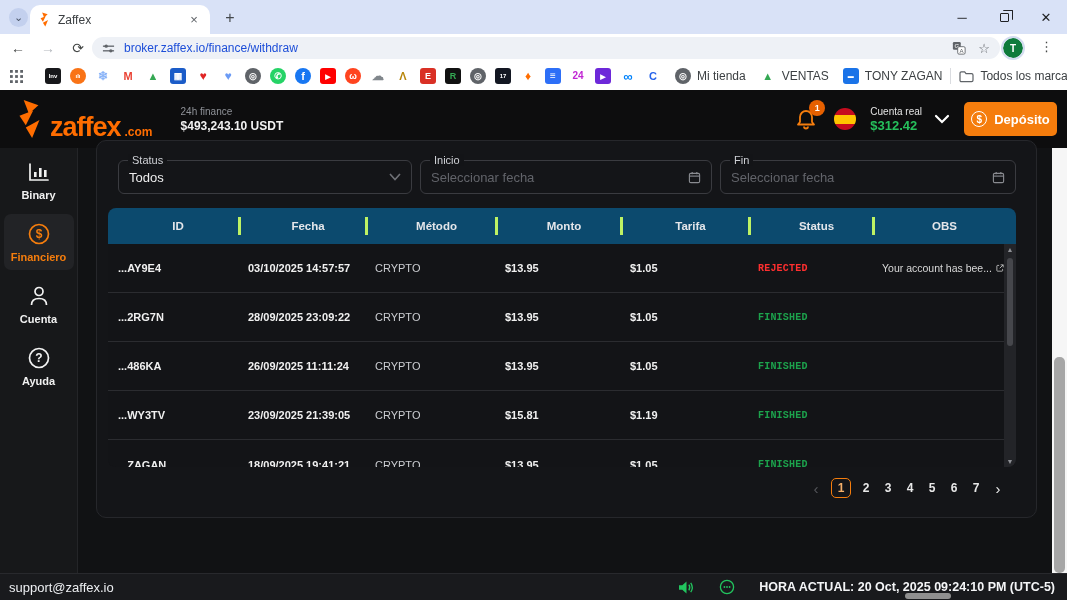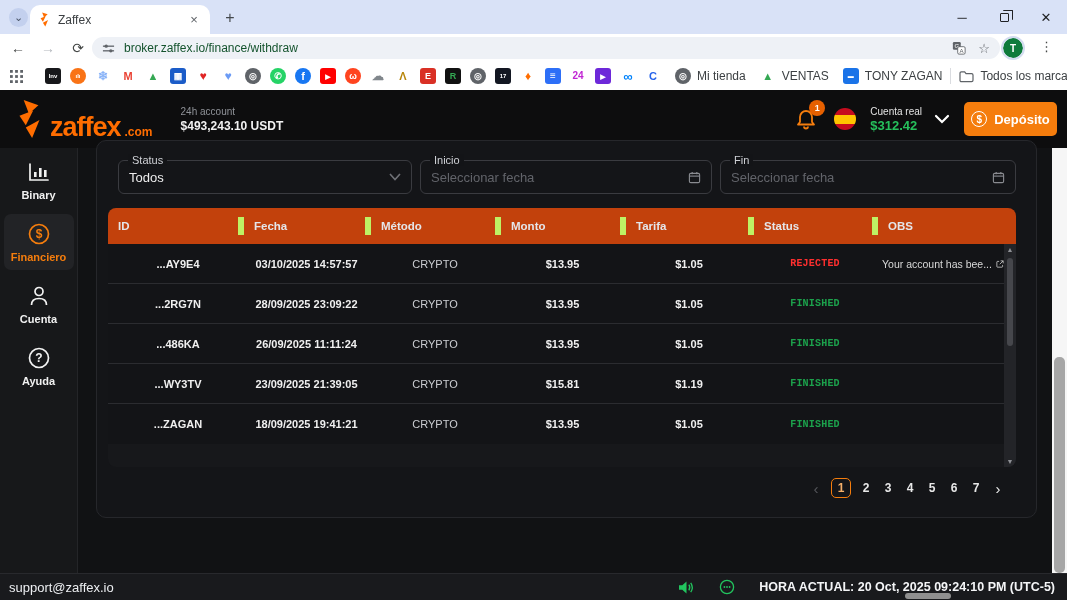--- a/index.html
+++ b/index.html
@@ -22,21 +22,21 @@
   .restore-glyph { width:9px; height:9px; border:1px solid #202124; border-radius:1px; position:relative; }
   .restore-glyph:before { content:""; position:absolute; left:2px; top:-4px; width:9px; height:9px;
     border:1px solid #202124; border-left:none; border-bottom:none; border-radius:1px; }
 
   .toolbar { position:relative; height:28px; background:#fff; display:flex; align-items:center; }
   .nav-ic { width:24px; text-align:center; font-size:14px; color:#444746; margin-left:6px; }
   .nav-ic.fwd { color:#b4b8bd; }
   .omnibox { position:absolute; left:92px; top:3px; width:908px; height:22px; background:#eef1f6;
     border-radius:11px; display:flex; align-items:center; padding:0 10px; }
   .site-info { display:flex; margin-right:9px; }
-  .url { font-size:12px; color:#14532d; flex:1; }
+  .url { font-size:12px; color:#1d4ed8; flex:1; }
   .omni-ic { margin-left:12px; color:#5f6368; font-size:13px; display:flex; }
   .avatar { position:absolute; right:44px; top:4px; width:20px; height:20px; border-radius:50%;
     background:#0f7b3c; color:#fff; font-size:10px; font-weight:bold; display:flex; align-items:center; justify-content:center;
     outline:2px solid #d3dcf0; }
   .kebab { position:absolute; right:14px; top:5px; color:#444746; font-size:13px; }
 
   .bookmarks { height:28px; background:#fff; display:flex; align-items:center; padding:0 10px; }
   .apps-grid { display:flex; margin-right:6px; }
   .bm-sep { width:1px; height:16px; background:#dadce0; margin:0 8px; }
   .fav { width:16px; height:16px; display:inline-flex; align-items:center; justify-content:center;
@@ -88,26 +88,26 @@
   .field { position:relative; border:1px solid #3a3b40; border-radius:6px; height:34px; display:flex; align-items:center; padding:0 10px; }
   .field-label { position:absolute; top:-7px; left:9px; background:#131417; padding:0 4px; font-size:11px; color:#cfd1d6; }
   .f-status { width:294px; } .f-start { width:292px; } .f-end { width:296px; }
   .field-value { font-size:13px; color:#ededed; flex:1; }
   .field-placeholder { font-size:13px; color:#62646a; flex:1; }
   .field-ic { display:flex; }
 
   .table { position:absolute; left:108px; top:118px; width:908px; height:259px; background:#17181b;
     border-radius:8px; overflow:hidden; }
   .thead { display:grid; grid-template-columns:130px 127px 130px 125px 128px 124px 1fr; height:36px;
-    background:#c2410c; align-items:center; padding-right:12px; }
+    background:#0c4a6e; align-items:center; padding-right:12px;text-align:center; }
   .th { font-size:11.5px; font-weight:bold; color:#e4e6ea; padding-left:10px; height:18px; line-height:18px; }
-  .th + .th { border-left:6px solid #bef264; }
+  .th + .th { border-left:3px solid #bef264; }
   .tbody { position:absolute; top:36px; left:0; right:12px; bottom:0; }
-  .tr { display:grid; grid-template-columns:130px 127px 130px 125px 128px 124px 1fr; height:40px;
-    align-items:center; background:#131417; border-bottom:1px solid #2b2c30;text-align:center; }
+  .tr { display:grid; grid-template-columns:130px 127px 130px 125px 128px 124px 1fr; height:49px;
+    align-items:center; background:#131417; border-bottom:1px solid #2b2c30; }
   .tr:last-child { border-bottom:none; }
   .td { font-size:11px; font-weight:bold; color:#f0f0f0; padding-left:10px; white-space:nowrap; overflow:hidden; }
   .td.dim { font-weight:400; color:#cbcdd1; font-size:11px; }
   .td.st { font-size:10px; letter-spacing:0.2px;font-family:Liberation Mono, monospace; }
   .st-rejected { color:#ff2f2f; }
   .st-finished { color:#1ca24c; }
   .td.obs { font-weight:400; font-size:10.5px; color:#d8d8d8; display:flex; align-items:center; gap:4px; }
   .inner-scroll { position:absolute; top:36px; right:0; width:12px; bottom:0; background:#232428;
     display:flex; flex-direction:column; align-items:center; justify-content:space-between; padding:2px 0; }
   .scroll-arrow { color:#8d8f94; font-size:7px; line-height:1; }
@@ -260,21 +260,21 @@
           <g fill="#ff6d00">
             <path d="M9 1 L23 6 L14 14 Z"></path>
             <path d="M5 16 L18 11 L11 25 Z"></path>
             <path d="M11 27 L24 20 L17 37 Z"></path>
           </g>
         </svg>
       <span class="logo-text">zaffex</span>
       <span class="logo-suffix">.com</span>
     </div>
     <div class="volume">
-      <div class="vol-label">24h account</div>
+      <div class="vol-label">24h finance</div>
       <div class="vol-value">$493,243.10 USDT</div>
     </div>
     <div class="hdr-right">
       <span class="bell-wrap">
         <svg width="24" height="24" viewBox="0 0 24 24" fill="none" stroke="#f57d0d" stroke-width="1.8" stroke-linejoin="round">
             <path d="M18 16v-5a6 6 0 1 0-12 0v5l-2 2.5h16z"></path>
             <path d="M10 20.5a2 2 0 0 0 4 0"></path>
           </svg>
         <span class="bell-badge">1</span>
       </span>

